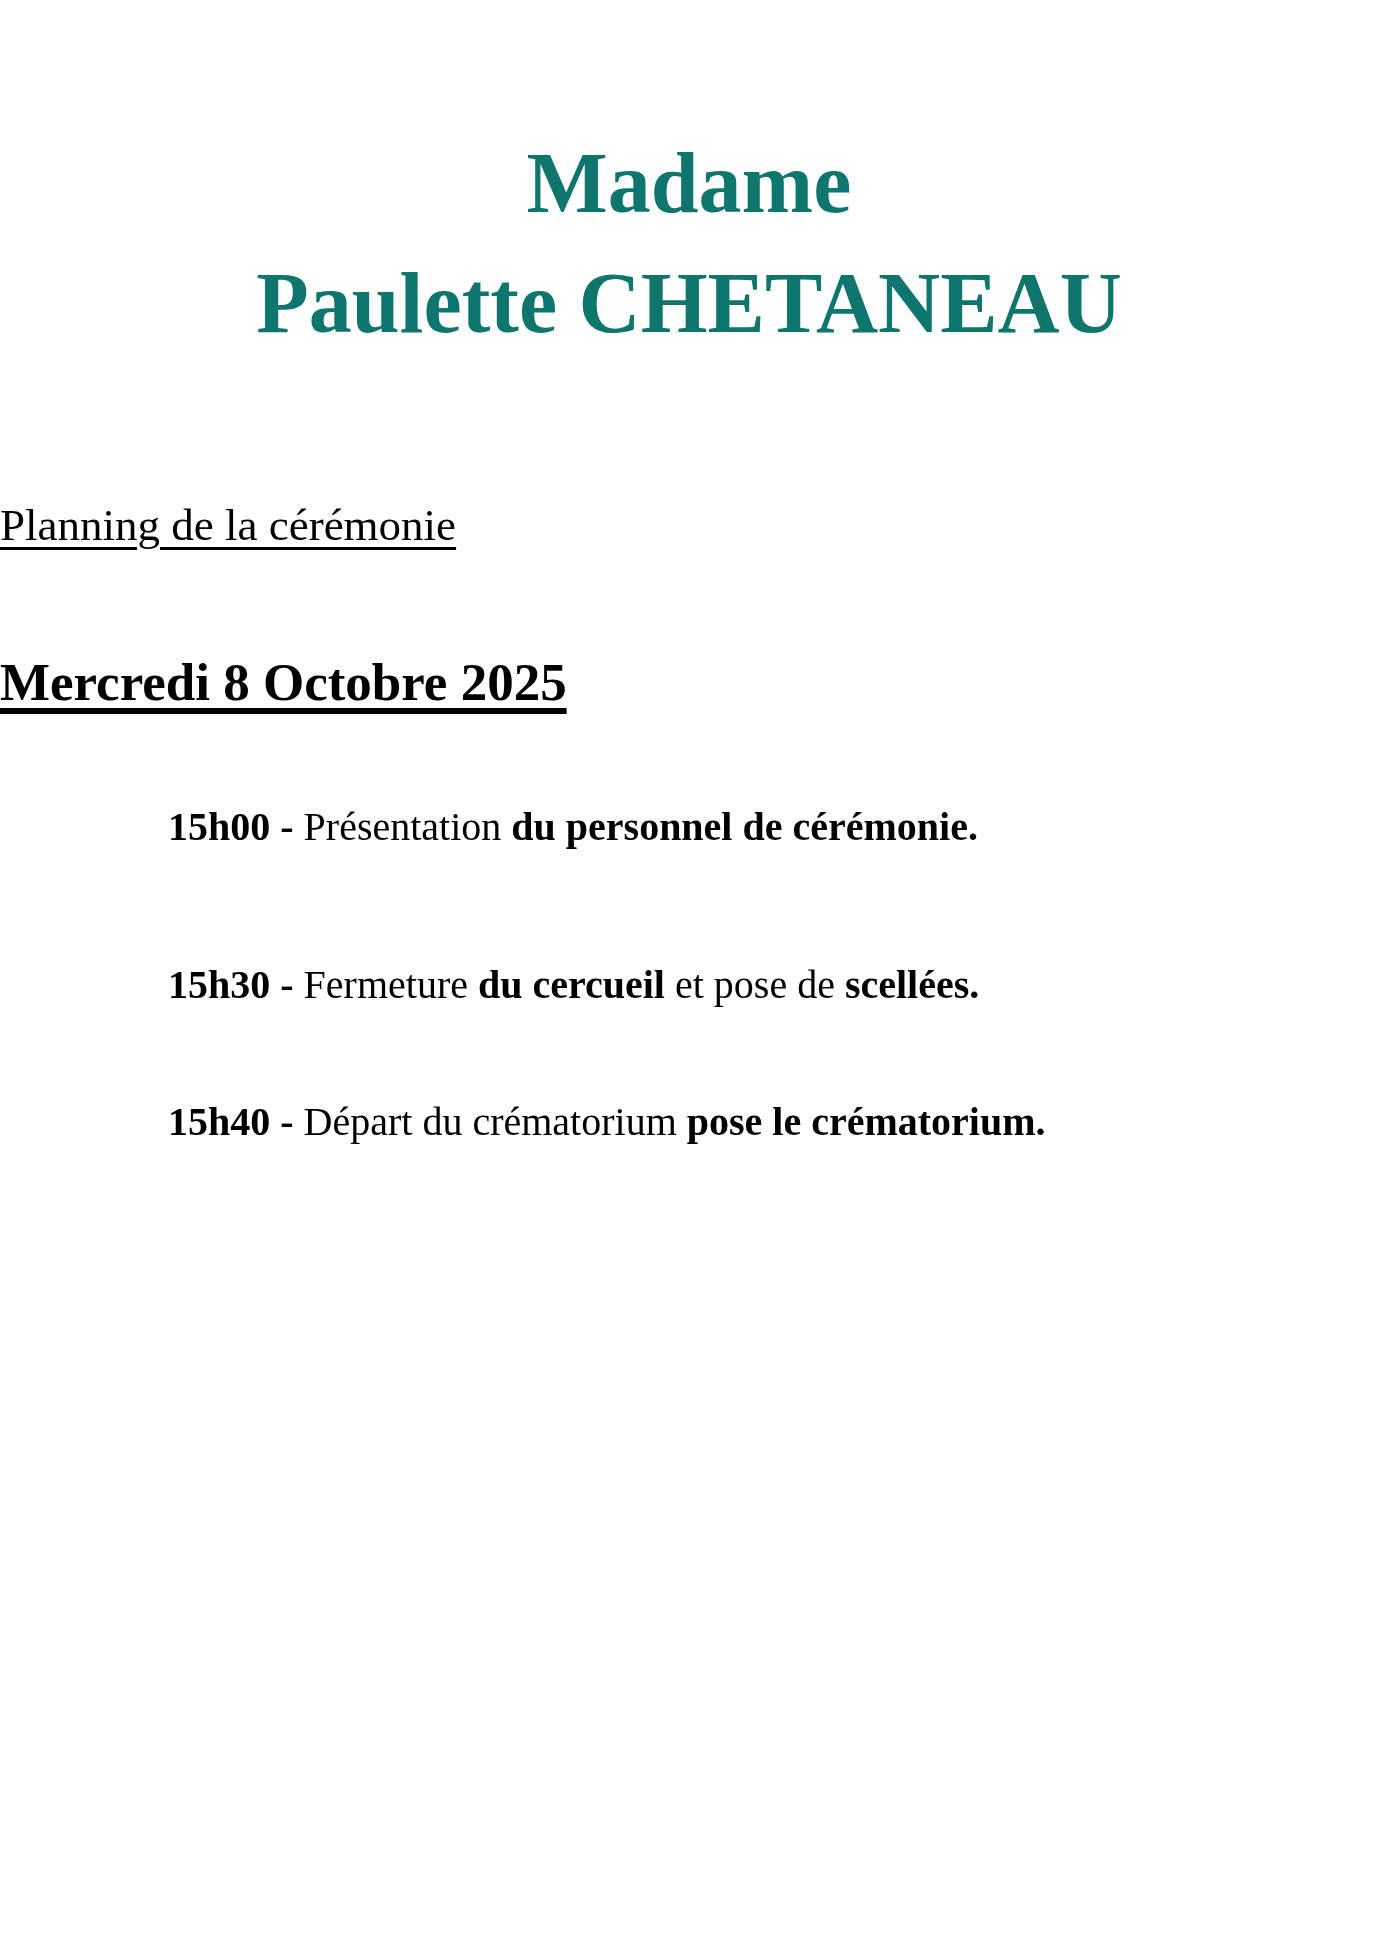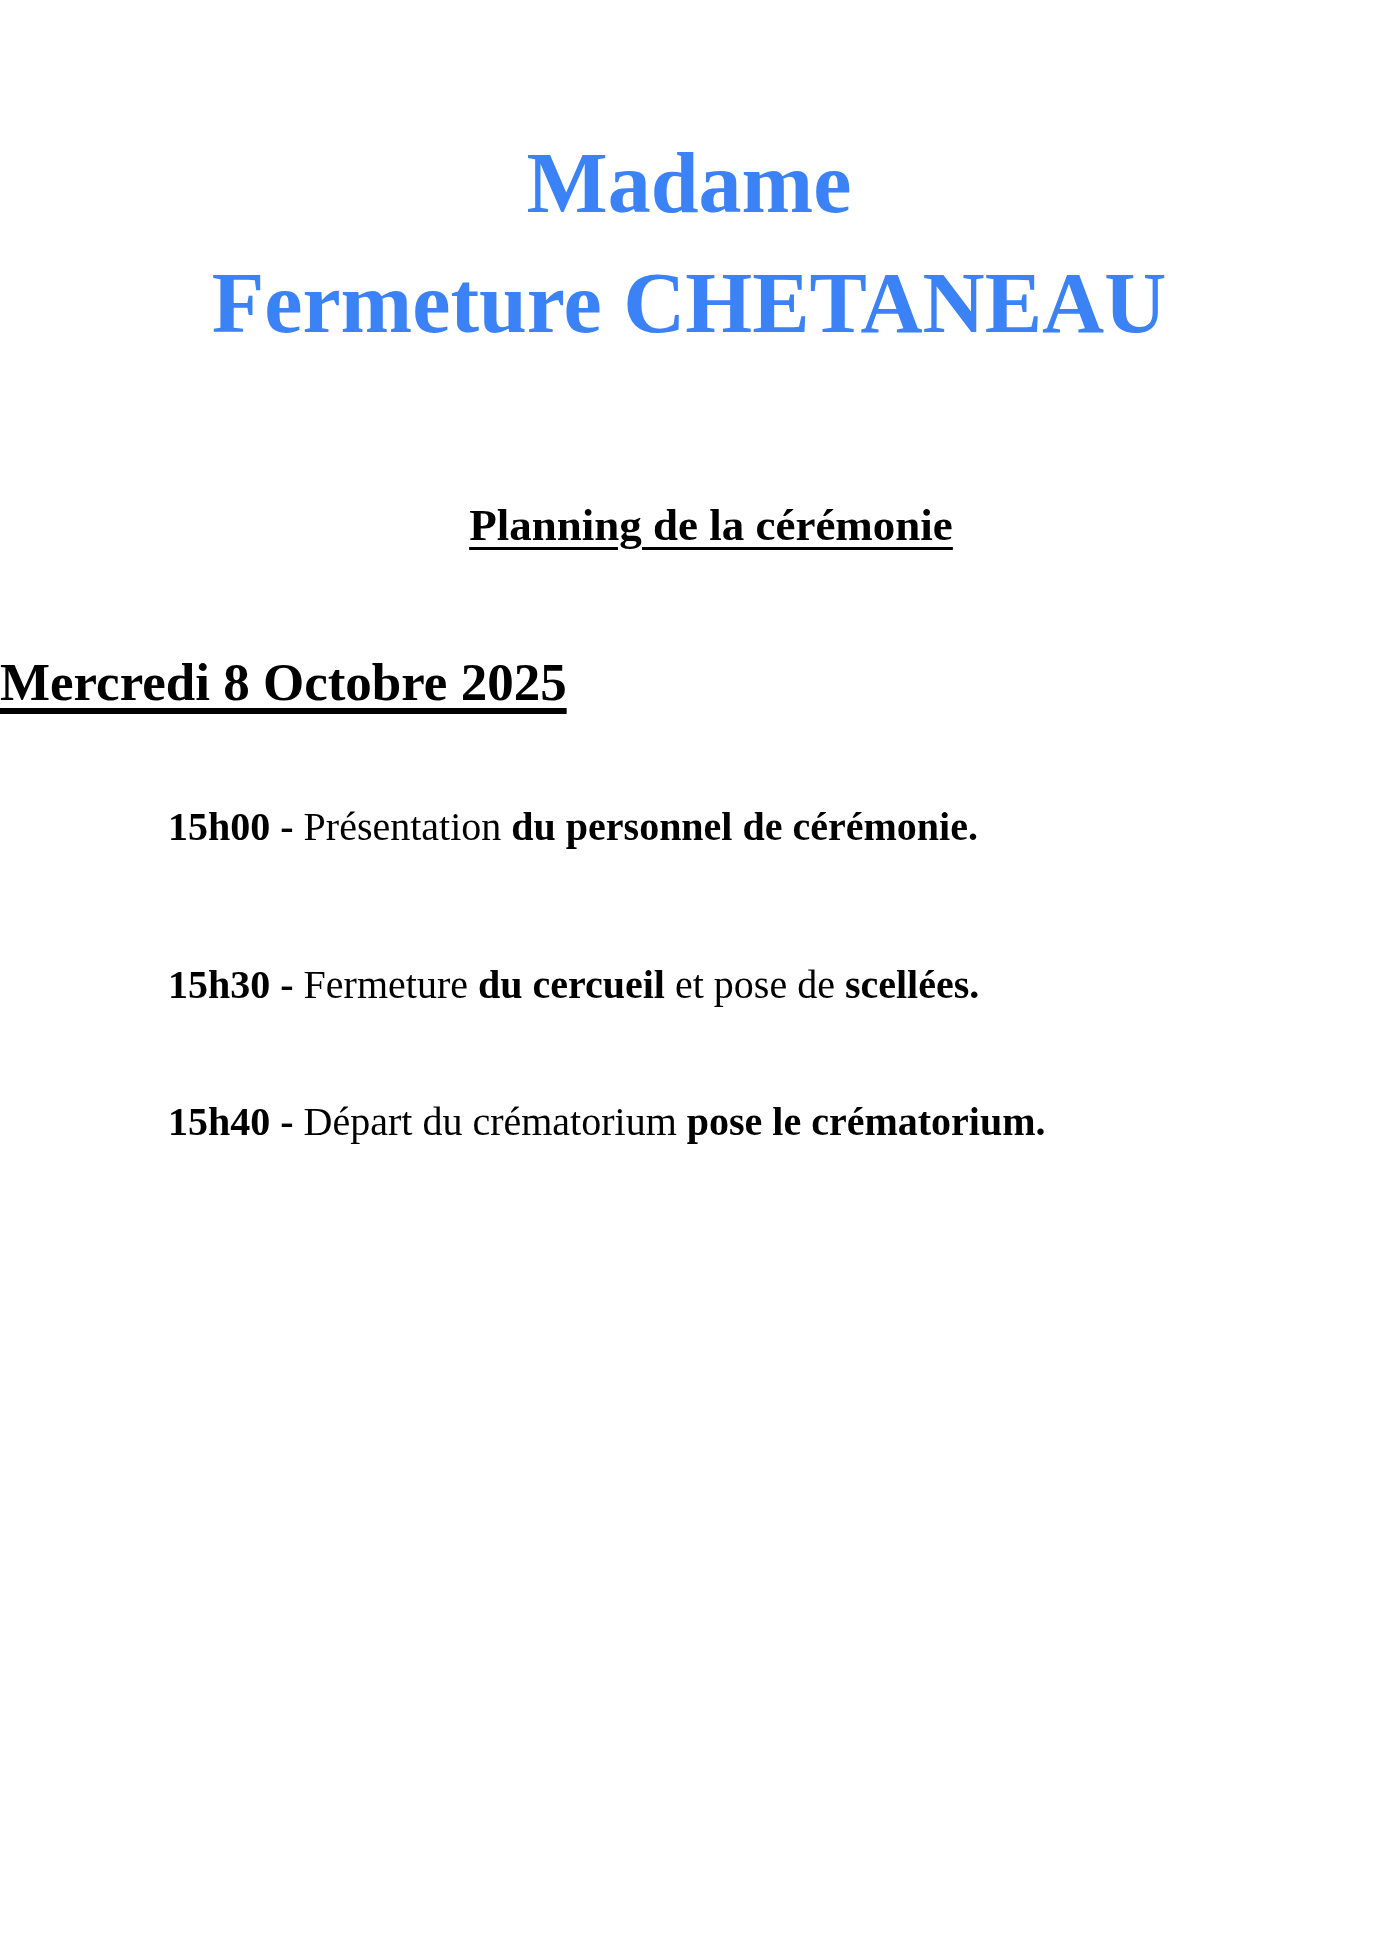--- a/index.html
+++ b/index.html
@@ -25,25 +25,24 @@
     font-size: 86px;
     line-height: 120px;
     font-weight: bold;
     color: #2b5781;
   }
   .subtitle {
     position: absolute;
     top: 496px;
     left: 0;
     right: 0;
-    text-align: center;
+    text-align: left;
     font-size: 45px;
     line-height: 58px;
-    font-weight: bold;
-    padding-left: 44px;
+    font-weight: normal;
   }
   .subtitle .u {
     text-decoration: underline;
     text-decoration-thickness: 3px;
     text-underline-offset: 7px;
   }
   .date-heading {
     position: absolute;
     top: 648px;
     left: 0;
@@ -77,23 +76,23 @@
   .schedule-item:nth-of-type(2) { top: 959px; }
   .schedule-item:nth-of-type(3) { top: 1096px; }
   .schedule-item:nth-of-type(4) { top: 1236px; }
   .schedule-item .b { font-weight: bold; }
 </style>
 </head>
 <body>
 
 <div class="page">
 
-  <div class="doc-title" style="color: #3b82f6;">
+  <div class="doc-title" style="color: #0f766e;">
     <div>Madame</div>
-    <div>Fermeture CHETANEAU</div>
+    <div>Paulette CHETANEAU</div>
   </div>
 
   <div class="subtitle">
     <span class="u">Planning de la cérémonie</span>
   </div>
 
   <div class="date-heading">
     <span class="u">Mercredi 8 Octobre 2025</span>
   </div>
 

